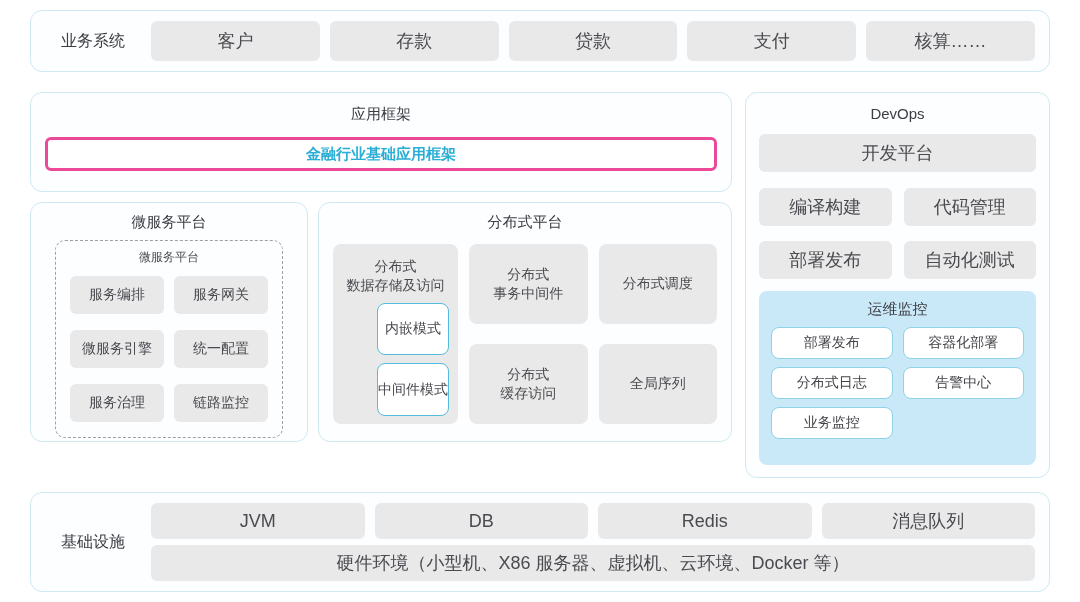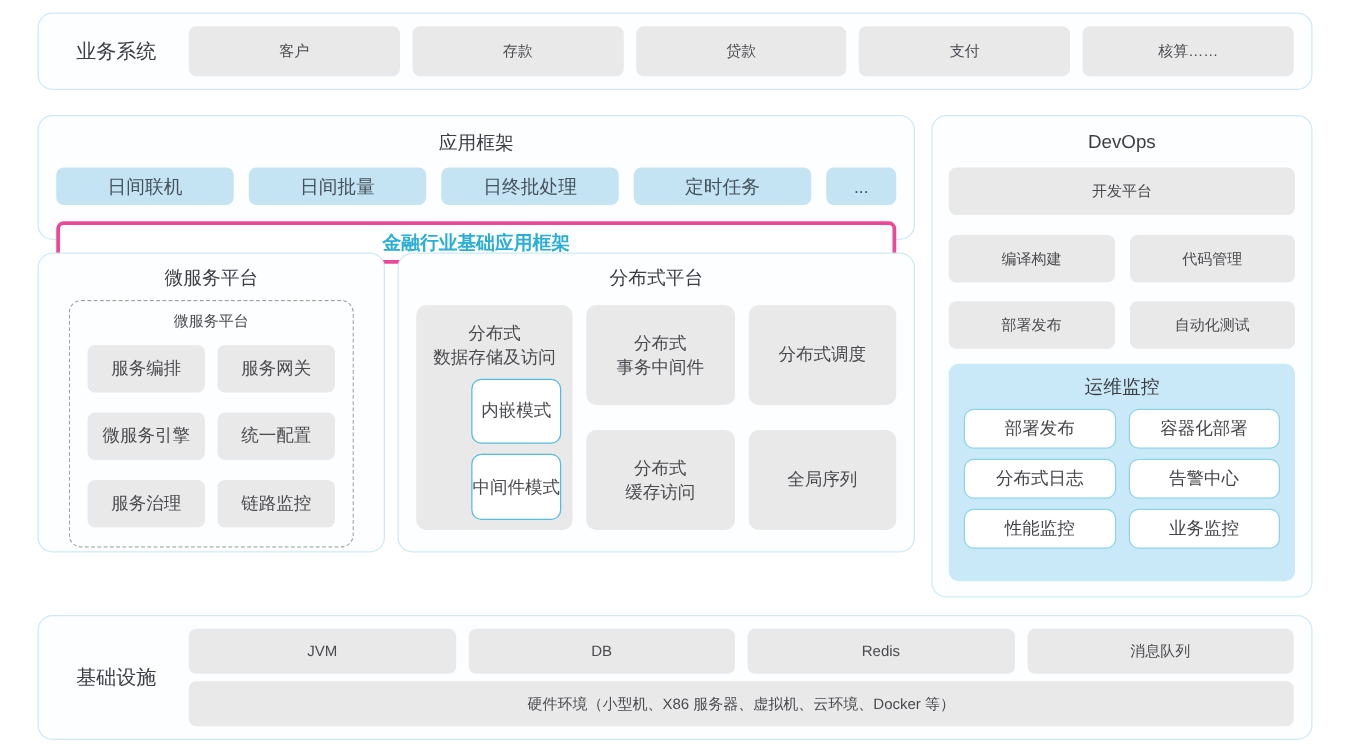--- a/index.html
+++ b/index.html
@@ -13,21 +13,21 @@
   
   .band, .panel {
     background: #fdfeff;
     border: 1px solid #cfe9f2;
     border-radius: 12px;
   }
   .gray-box {
     background: #e9e9e9;
     border-radius: 6px;
     display: flex; align-items: center; justify-content: center;
-    font-size: 12px; color: #4a4b50;
+    font-size: 18px; color: #4a4b50;
   }
   .pre { white-space: pre-line; text-align: center; line-height: 1.35; }
   .sec-title {
     text-align: center; font-size: 15px; font-weight: 500; color: #3c3d42;
   }
 
   
   .top-band {
     height: 62px; display: flex; align-items: center;
     padding: 4px 14px; gap: 10px;
@@ -133,27 +133,20 @@
     <div class="gray-box">贷款</div>
     <div class="gray-box">支付</div>
     <div class="gray-box">核算……</div>
   </div>
 
   <div class="mid">
     <div class="mid-left">
 
       <div class="panel app-panel">
         <div class="sec-title">应用框架</div>
-        <div class="app-row">
-          <div class="blue-box">日间联机</div>
-          <div class="blue-box">日间批量</div>
-          <div class="blue-box">日终批处理</div>
-          <div class="blue-box">定时任务</div>
-          <div class="blue-box dots">...</div>
-        </div>
         <div class="base-frame">金融行业基础应用框架</div>
       </div>
 
       <div class="mid-left-bottom">
 
         <div class="panel micro-panel">
           <div class="sec-title">微服务平台</div>
           <div class="micro-dashed">
             <div class="micro-inner-title">微服务平台</div>
             <div class="micro-grid">
@@ -201,21 +194,20 @@
         <div class="gray-box">部署发布</div>
         <div class="gray-box">自动化测试</div>
       </div>
       <div class="monitor">
         <div class="sec-title">运维监控</div>
         <div class="monitor-grid">
           <div class="pill">部署发布</div>
           <div class="pill">容器化部署</div>
           <div class="pill">分布式日志</div>
           <div class="pill">告警中心</div>
-          <div class="pill">性能监控</div>
           <div class="pill">业务监控</div>
         </div>
       </div>
     </div>
   </div>
 
   <div class="band bottom-band">
     <div class="band-label">基础设施</div>
     <div class="infra-content">
       <div class="infra-row">

